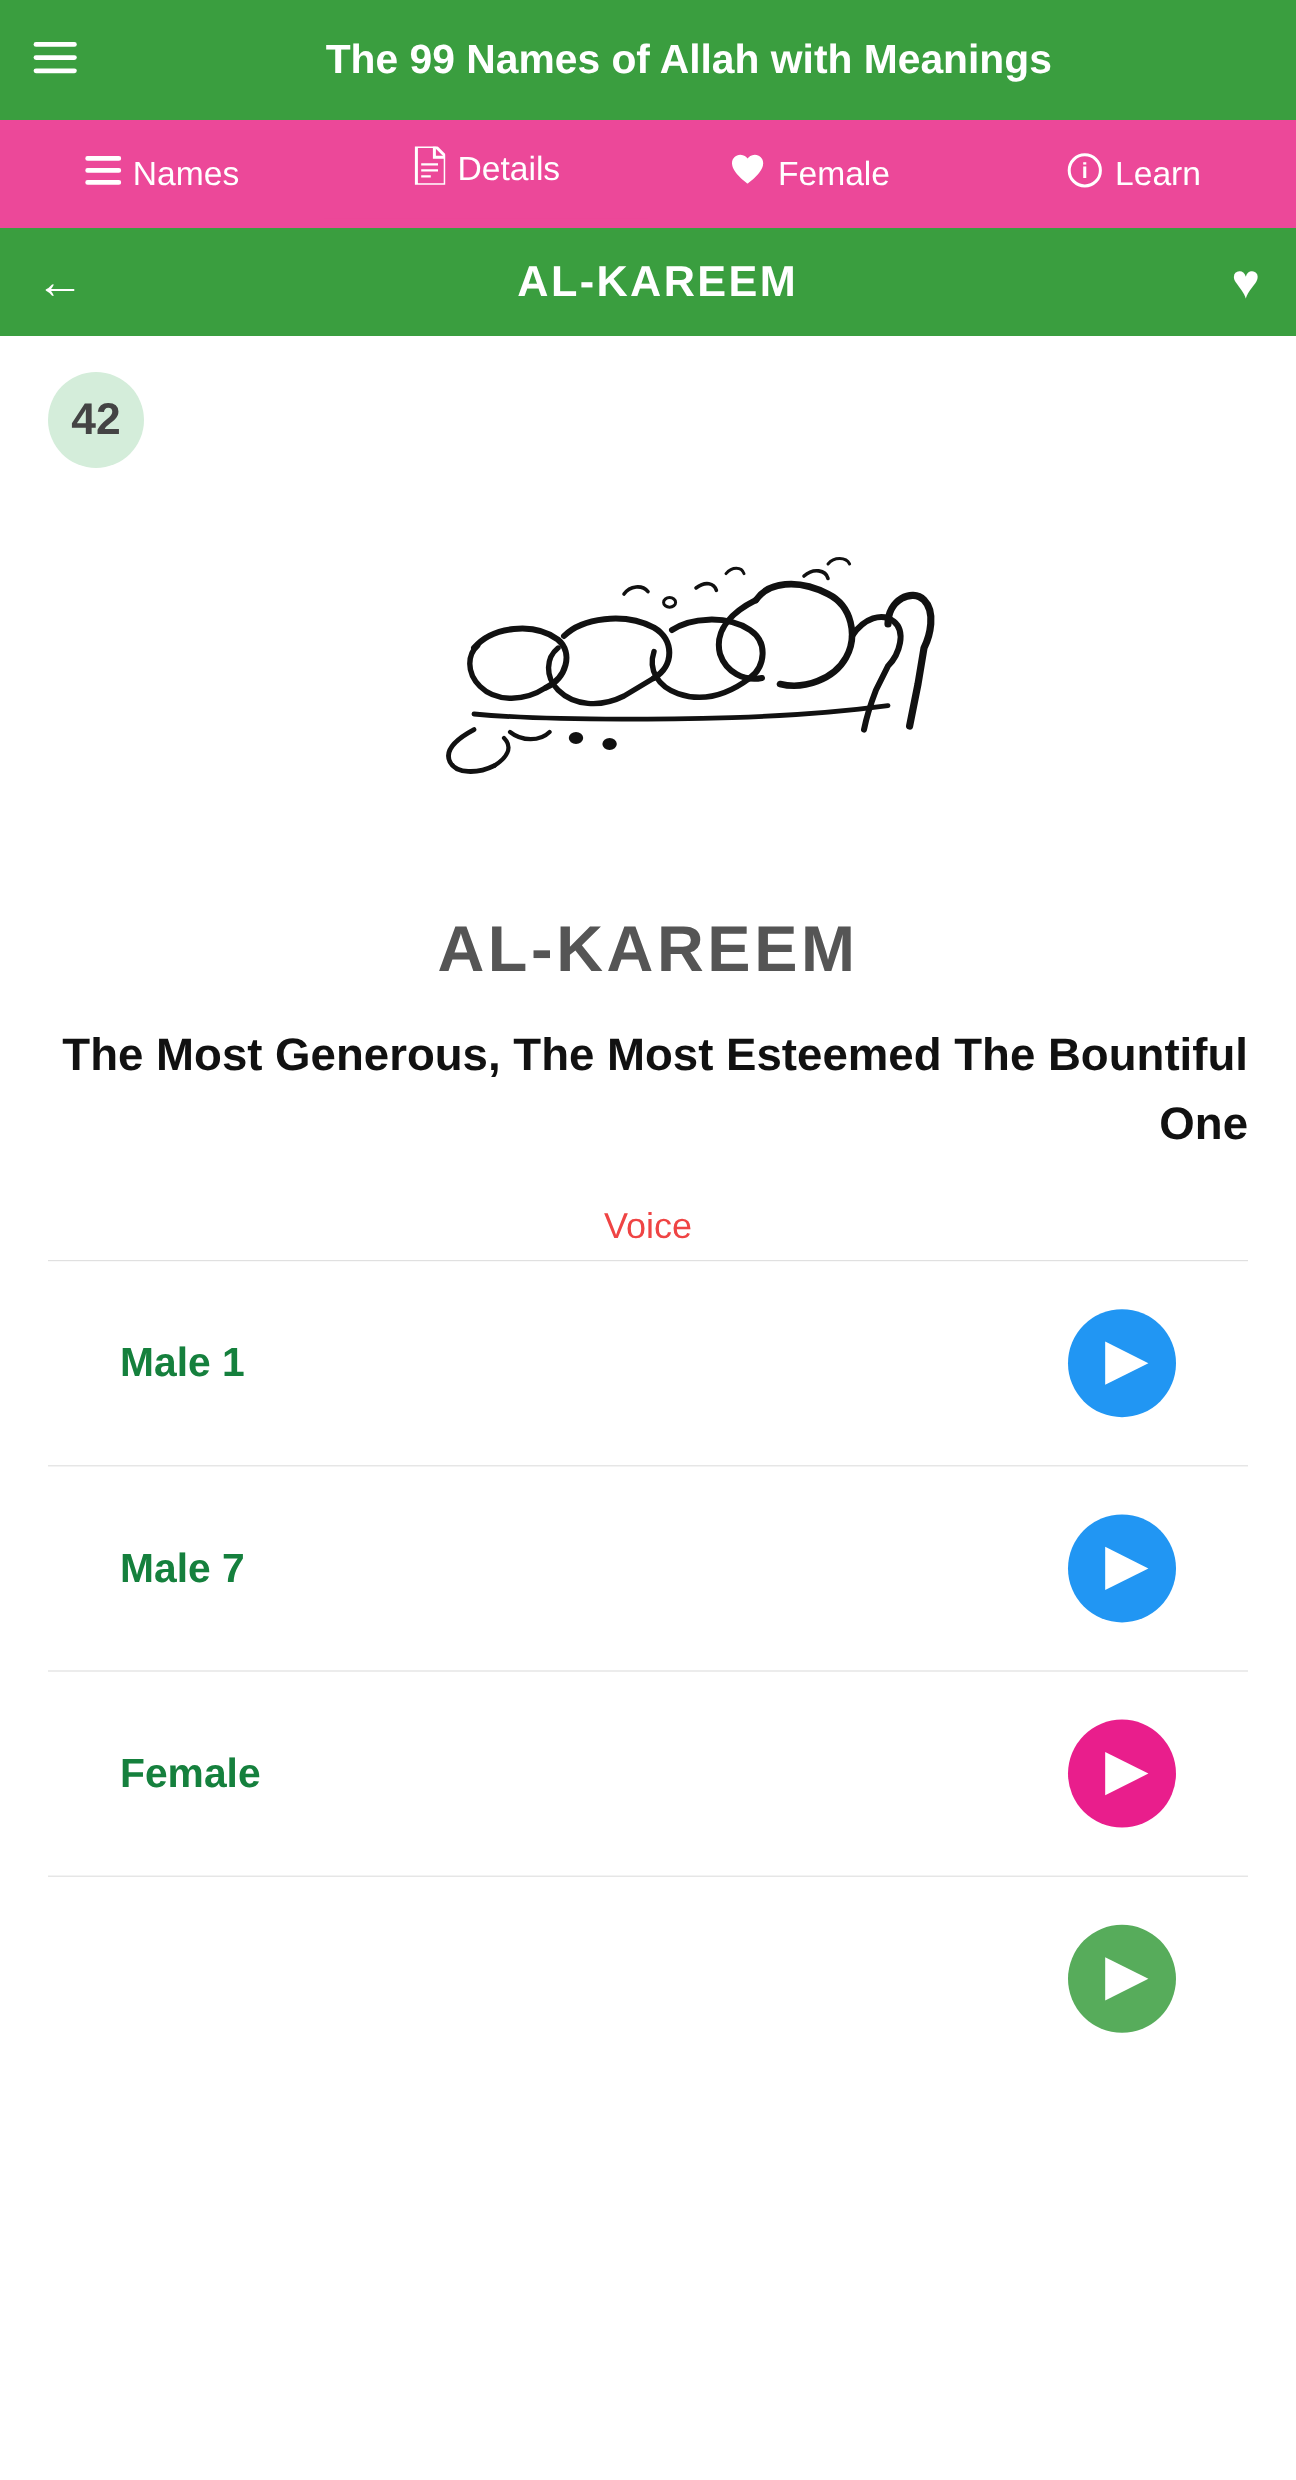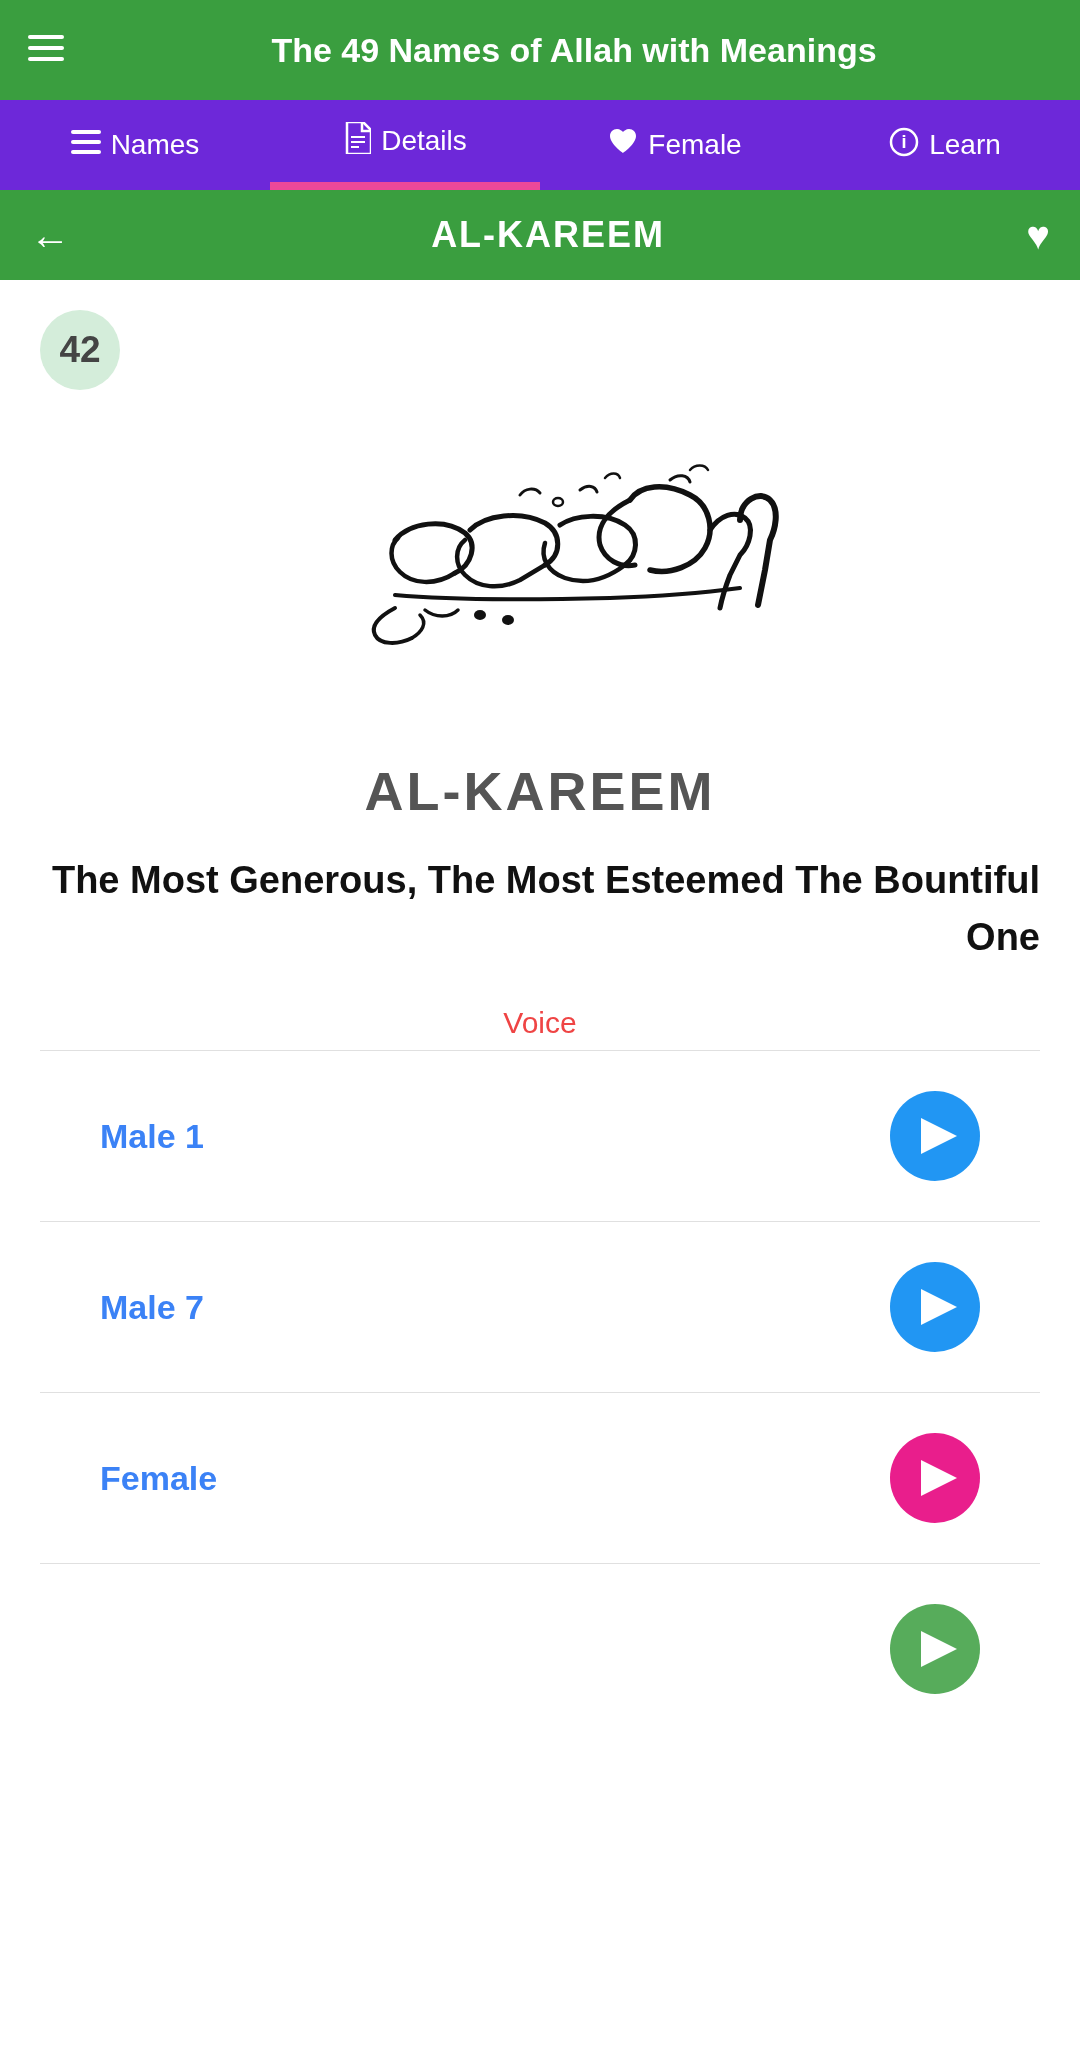--- a/index.html
+++ b/index.html
@@ -35,21 +35,21 @@
     .app-title {
       color: white;
       font-size: 34px;
       font-weight: bold;
       flex: 1;
       text-align: center;
     }
 
     
     .tab-bar {
-      background: #6d28d9;
+      background: #ec4899;
       display: flex;
       align-items: stretch;
       height: 90px;
     }
 
     .tab-item {
       flex: 1;
       display: flex;
       align-items: center;
       justify-content: center;
@@ -175,21 +175,21 @@
     .voice-row {
       display: flex;
       align-items: center;
       justify-content: space-between;
       padding: 40px 60px;
     }
 
     .voice-row-label {
       font-size: 34px;
       font-weight: bold;
-      color: #3b82f6;
+      color: #15803d;
     }
 
     .play-button {
       width: 90px;
       height: 90px;
       border-radius: 50%;
       border: none;
       cursor: pointer;
       display: flex;
       align-items: center;
@@ -227,21 +227,21 @@
 <body>
 
 <div class="app-bar">
   <div class="hamburger-icon">
     <svg viewBox="0 0 44 44" fill="none">
       <line x1="6" y1="11" x2="38" y2="11" stroke="white" stroke-width="4" stroke-linecap="round"></line>
       <line x1="6" y1="22" x2="38" y2="22" stroke="white" stroke-width="4" stroke-linecap="round"></line>
       <line x1="6" y1="33" x2="38" y2="33" stroke="white" stroke-width="4" stroke-linecap="round"></line>
     </svg>
   </div>
-  <span class="app-title">The 49 Names of Allah with Meanings</span>
+  <span class="app-title">The 99 Names of Allah with Meanings</span>
 </div>
 
 <div class="tab-bar">
 
   <div class="tab-item">
     <span class="tab-icon">
       <svg width="30" height="28" viewBox="0 0 30 28" fill="white">
         <rect x="0" y="2" width="30" height="4" rx="2"></rect>
         <rect x="0" y="12" width="30" height="4" rx="2"></rect>
         <rect x="0" y="22" width="30" height="4" rx="2"></rect>

